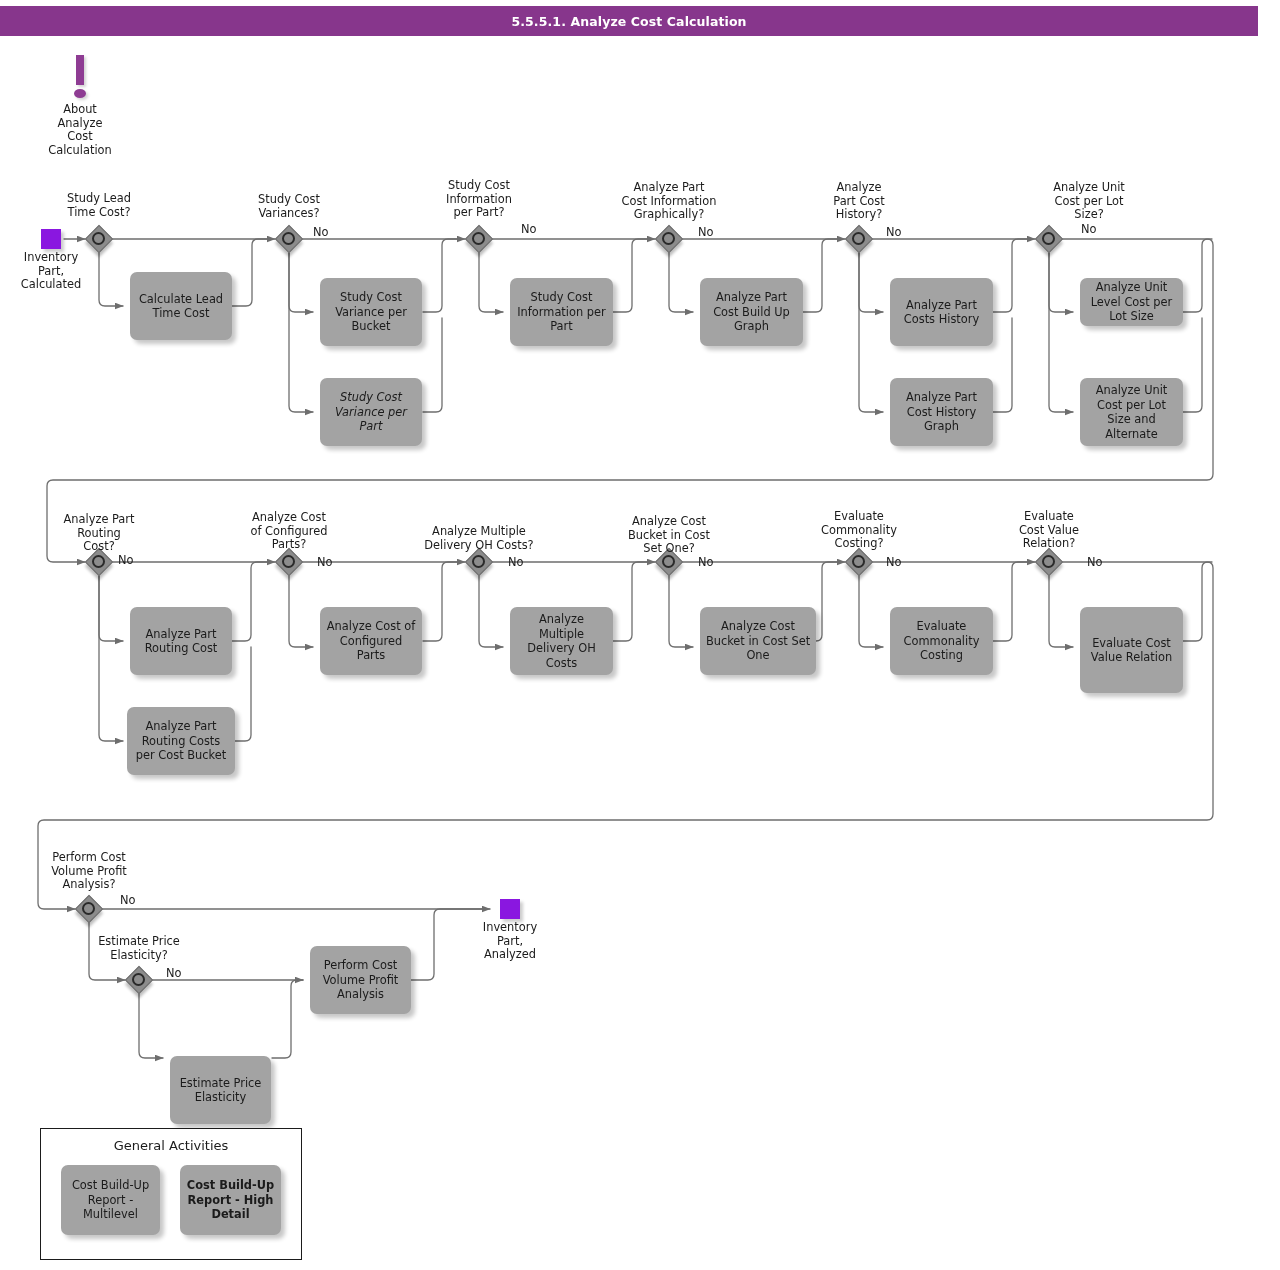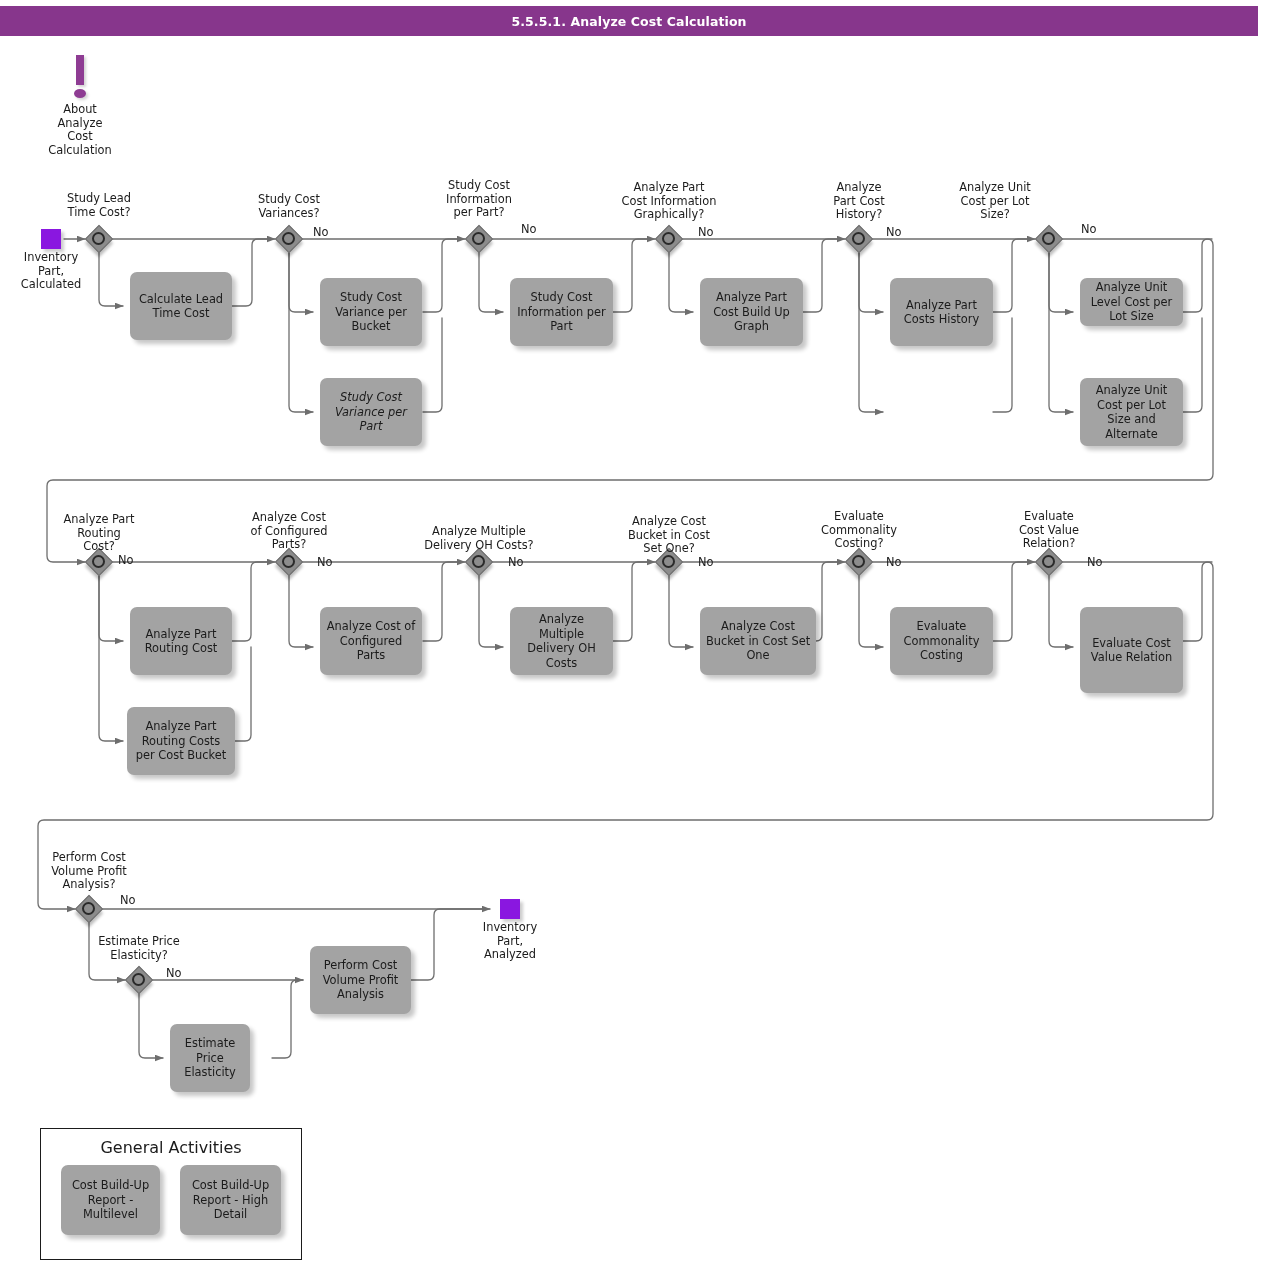--- a/index.html
+++ b/index.html
@@ -144,21 +144,21 @@
     position: absolute;
     border: 1.6px solid #1b1b1b;
     background: #ffffff;
     box-sizing: border-box;
   }
   .pool-title {
     position: absolute;
     width: 100%;
     top: 9px;
     text-align: center;
-    font-size: 16px;
+    font-size: 13px;
     color: #1b1b1b;
     font-family: "DejaVu Sans", sans-serif;
   }
 </style>
 </head>
 <body>
 
 <div id="canvas">
 
   <div class="titlebar">5.5.5.1. Analyze Cost Calculation</div>
@@ -319,26 +319,29 @@
   <div class="gateway" style="left:846px; top:226px;">
     <div class="gw-diamond"></div>
       <div class="gw-ring"></div>
   </div>
   <div class="lbl" style="left:799px; top:181px; width:120px;">Analyze
 Part Cost
 History?</div>
   <div class="lbl-no" style="left:886px; top:226px;">No</div>
   <div class="task" style="left:890px; top:278px; width:103px; height:68px;">Analyze Part
 Costs History</div>
+  <div class="task" style="left:890px; top:378px; width:103px; height:68px;">Analyze Part
+Cost History
+Graph</div>
 
   <div class="gateway" style="left:1036px; top:226px;">
     <div class="gw-diamond"></div>
       <div class="gw-ring"></div>
   </div>
-  <div class="lbl" style="left:935px; top:181px; width:120px;">Analyze Unit
+  <div class="lbl" style="left:1029px; top:181px; width:120px;">Analyze Unit
 Cost per Lot
 Size?</div>
   <div class="lbl-no" style="left:1081px; top:223px;">No</div>
   <div class="task" style="left:1080px; top:278px; width:103px; height:48px;">Analyze Unit
 Level Cost per
 Lot Size</div>
   <div class="task" style="left:1080px; top:378px; width:103px; height:68px;">Analyze Unit
 Cost per Lot
 Size and
 Alternate</div>
@@ -426,26 +429,26 @@
 Volume Profit
 Analysis</div>
 
   <div class="gateway" style="left:126px; top:967px;">
     <div class="gw-diamond"></div>
       <div class="gw-ring"></div>
   </div>
   <div class="lbl" style="left:79px; top:935px; width:120px;">Estimate Price
 Elasticity?</div>
   <div class="lbl-no" style="left:166px; top:967px;">No</div>
-  <div class="task" style="left:170px; top:1024px; width:80px; height:68px;">Estimate Price
+  <div class="task" style="left:170px; top:1056px; width:101px; height:68px;">Estimate Price
 Elasticity</div>
 
   <div class="pool" style="left:40px; top:1128px; width:262px; height:132px;">
     <div class="pool-title">General Activities</div>
   </div>
   <div class="task" style="left:61px; top:1165px; width:99px; height:70px;">Cost Build-Up
 Report -
 Multilevel</div>
-  <div class="task" style="left:180px; top:1165px; width:101px; height:70px;">Cost Build-Up
+  <div class="task" style="left:180px; top:1165px; width:101px; height:70px;font-weight:bold;">Cost Build-Up
 Report - High
 Detail</div>
 
 </div>
 
 </body></html>

